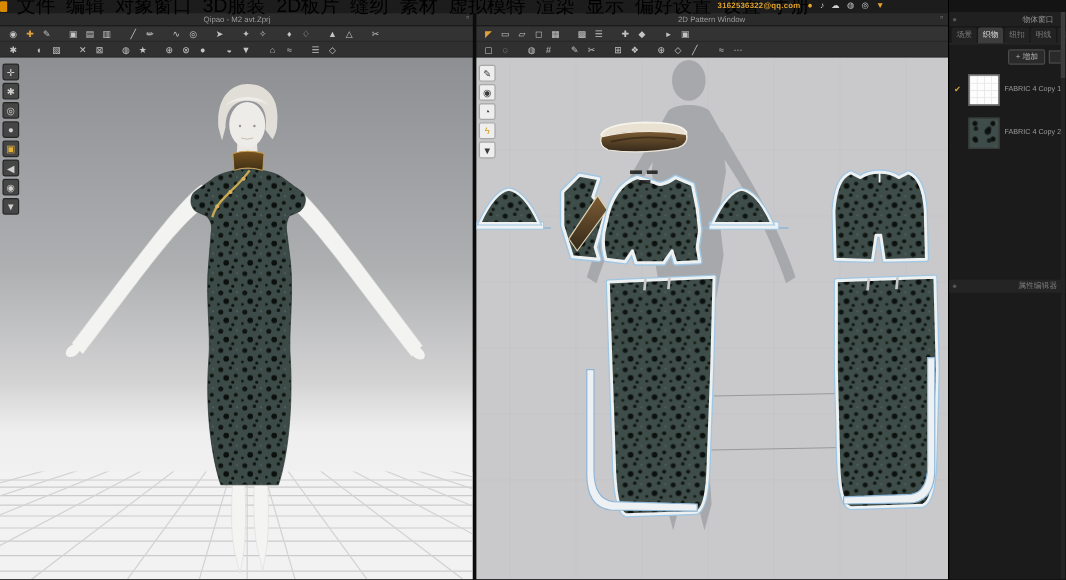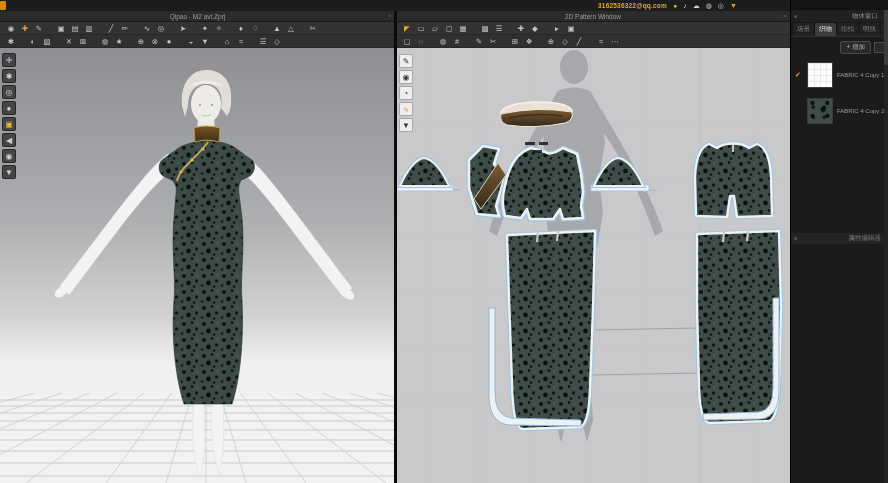--- a/index.html
+++ b/index.html
@@ -87,20 +87,48 @@
 </style>
 </head>
 <body>
 
 <div id="app">
 
   <div id="menubar">
     <span class="logo"></span>
 
   </div>
+  <div id="menu-items" style="position:absolute;left:14px;top:0;height:11px;display:flex;align-items:center;gap:9px;z-index:2;">
+
+      <span class="mi">文件</span>
+
+      <span class="mi">编辑</span>
+
+      <span class="mi">对象窗口</span>
+
+      <span class="mi">3D服装</span>
+
+      <span class="mi">2D板片</span>
+
+      <span class="mi">缝纫</span>
+
+      <span class="mi">素材</span>
+
+      <span class="mi">虚拟模特</span>
+
+      <span class="mi">渲染</span>
+
+      <span class="mi">显示</span>
+
+      <span class="mi">偏好设置</span>
+
+      <span class="mi">设置</span>
+
+      <span class="mi">手册</span>
+    </div>
 
   <div id="watermark">
     <span class="email">3162536322@qq.com</span>
     <span id="wicons" style="display:flex;gap:6px;align-items:center;">
 
         <span class="wicon accent">●</span>
 
         <span class="wicon">♪</span>
 
         <span class="wicon">☁</span>

